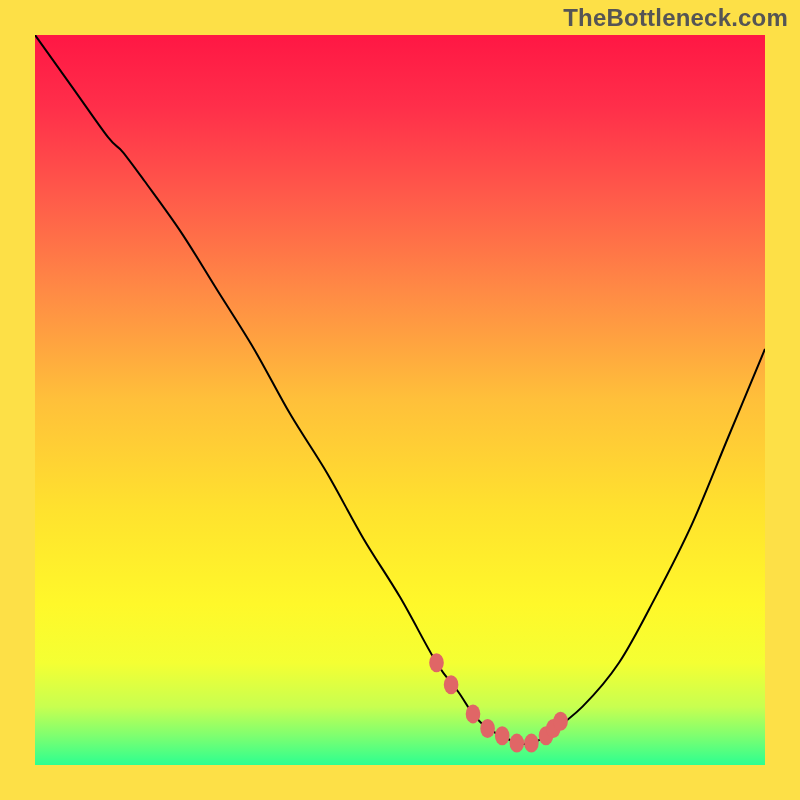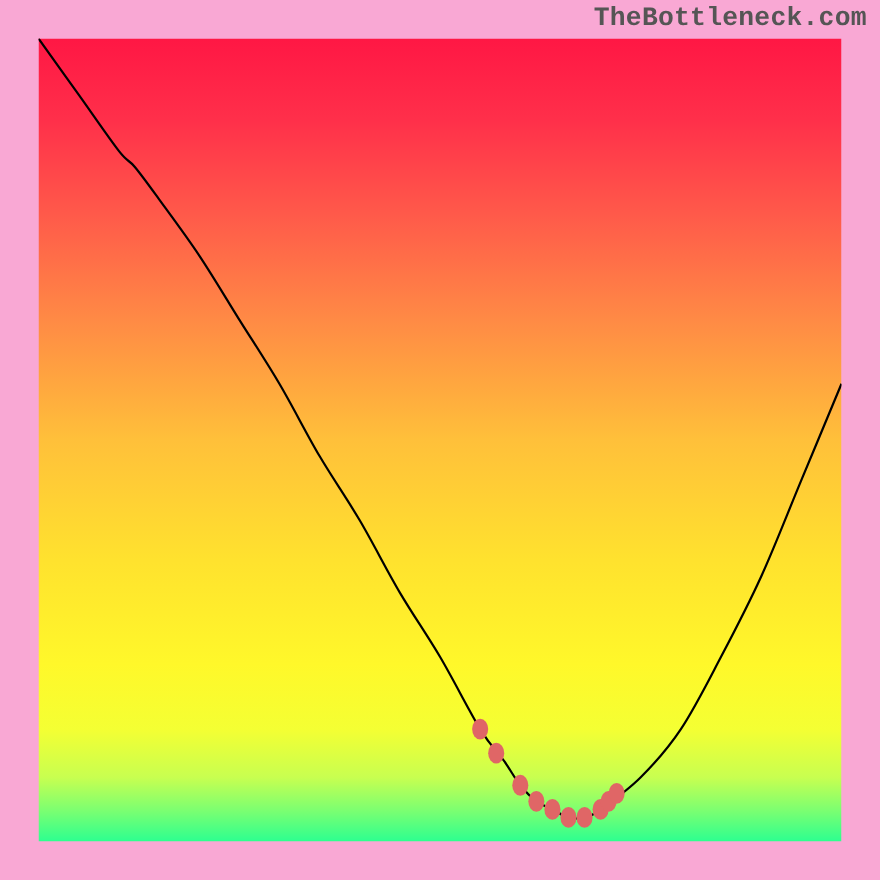--- a/index.html
+++ b/index.html
@@ -8,22 +8,21 @@
     background: #000;
     width: 800px;
     height: 800px;
     overflow: hidden;
     position: relative;
     font-family: Arial, Helvetica, sans-serif;
   }
   .outer-frame {
     position: absolute;
     inset: 0;
-    background: #f9a8d4;
-    font-family: Liberation Mono, monospace;
+    background: #fde047;
   }
   .watermark {
     position: absolute;
     top: 4px;
     right: 12px;
     color: #555;
     font-size: 24px;
     font-weight: 600;
     letter-spacing: 0.2px;
     z-index: 30;

